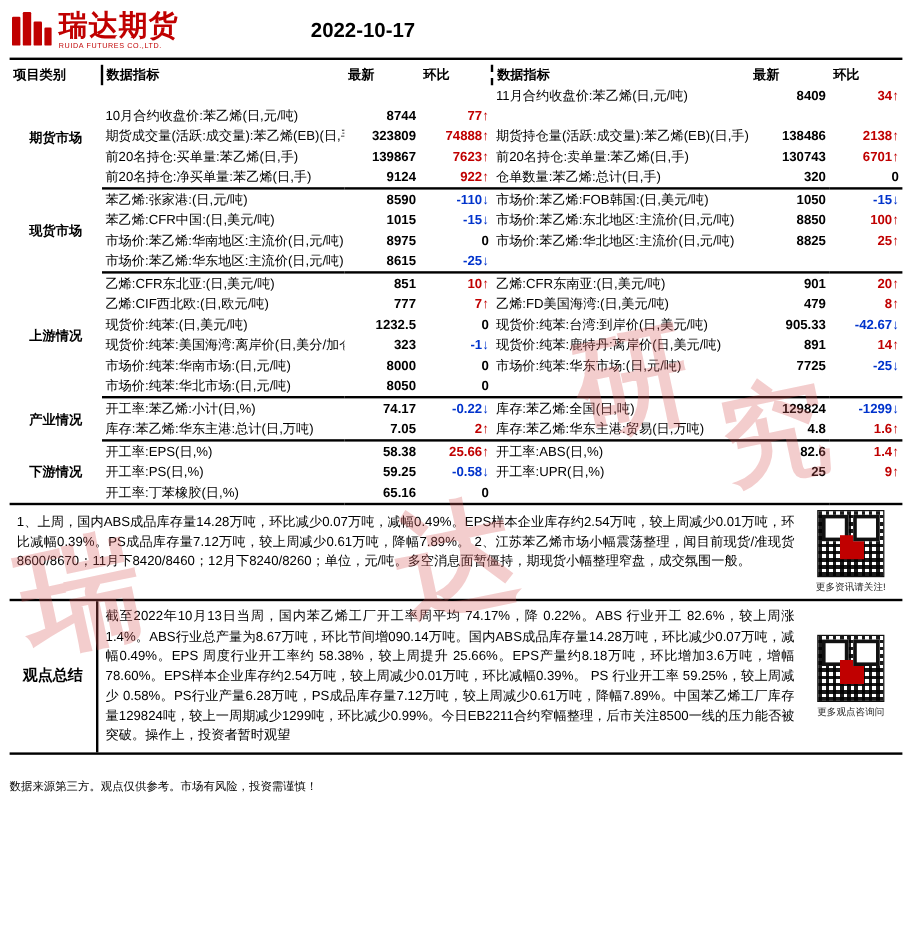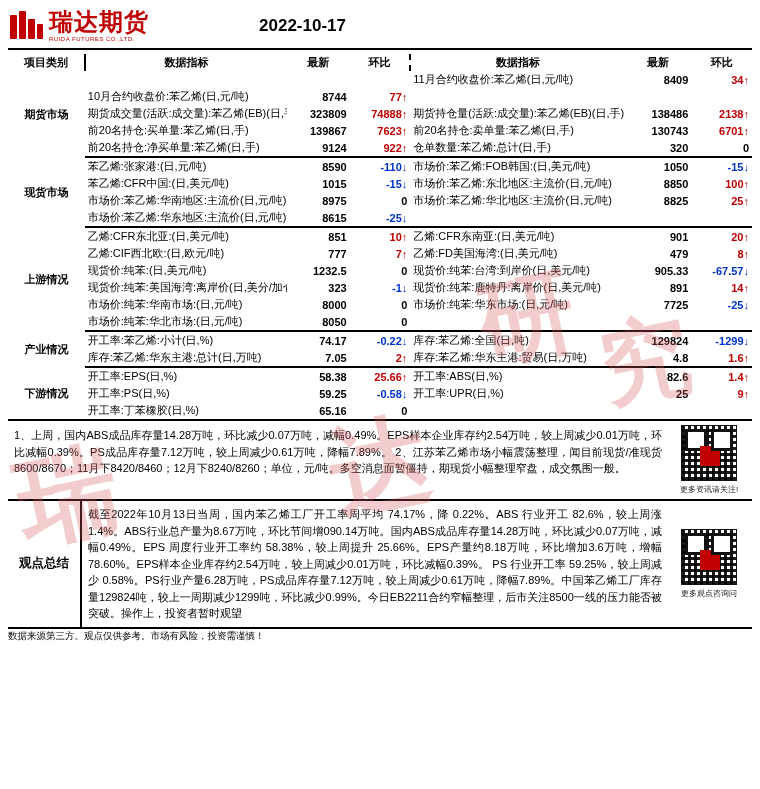--- a/index.html
+++ b/index.html
@@ -16,21 +16,21 @@
   }
   .page { position: relative; width: 760px; height: 789px; padding: 0; }
 
   
   .header {
     display: flex;
     align-items: center;
     padding: 6px 10px 2px 10px;
     height: 48px;
   }
-  .logo-wrap { display: flex; align-items: center; width: 190px; }
+  .logo-wrap { display: flex; width: 190px; }
   .logo-mark {
     width: 34px; height: 30px; position: relative; margin-right: 5px;
   }
   .logo-mark .bar {
     position: absolute; background: #c00000; border-radius: 1px;
   }
   .logo-text-cn {
     font-size: 24px; font-weight: bold; color: #c00000;
     letter-spacing: 1px; line-height: 1;
     font-family: "Liberation Sans", sans-serif;
@@ -62,21 +62,21 @@
     table-layout: fixed;
   }
   table.main td, table.main th {
     border: none;
     padding: 1px 3px;
     font-size: 11px;
     vertical-align: middle;
     height: 17px;
   }
   .thead td {
-    font-weight: bold; text-align: center; font-size: 12px;
+    font-weight: bold; font-size: 12px;
     border-top: 2px solid #000; border-bottom: 2px solid #000;
     height: 22px;
   }
   td.cat {
     font-weight: bold; text-align: center; font-size: 12.5px;
     border-right: 2px solid #000;
   }
   td.label { text-align: left; padding-left: 4px; white-space: nowrap; overflow: hidden; }
   td.val { text-align: right; font-weight: bold; padding-right: 6px; white-space: nowrap; }
   td.chg { text-align: right; font-weight: bold; padding-right: 4px; white-space: nowrap; }
@@ -131,21 +131,21 @@
   .qr-center {
     position: absolute; left: 18px; top: 20px;
     width: 20px; height: 20px; background: #c00000;
   }
   .qr-cap { font-size: 8px; margin-top: 3px; color: #222; }
 
   .news-block .body { padding-top: 6px; }
 
   
   .footer {
-    width: 744px; margin: 0 auto; padding-top: 1px;
+    width: 744px; margin: 0 auto; padding-top: 20px;
     font-size: 9.5px; color: #000;
   }
 
   
   .watermark {
     position: absolute;
     left: 0; top: 0; width: 760px; height: 789px;
     pointer-events: none;
     overflow: hidden;
     z-index: 5;
@@ -303,21 +303,21 @@
           <td class="label mid">乙烯:FD美国海湾:(日,美元/吨)</td>
           <td class="val">479</td>
           <td class="chg up">8↑</td>
         </tr>
         <tr>
           <td class="label">现货价:纯苯:(日,美元/吨)</td>
           <td class="val">1232.5</td>
           <td class="chg flat">0</td>
           <td class="label mid">现货价:纯苯:台湾:到岸价(日,美元/吨)</td>
           <td class="val">905.33</td>
-          <td class="chg down">-67.57↓</td>
+          <td class="chg down">-42.67↓</td>
         </tr>
         <tr>
           <td class="label">现货价:纯苯:美国海湾:离岸价(日,美分/加仑)</td>
           <td class="val">323</td>
           <td class="chg down">-1↓</td>
           <td class="label mid">现货价:纯苯:鹿特丹:离岸价(日,美元/吨)</td>
           <td class="val">891</td>
           <td class="chg up">14↑</td>
         </tr>
         <tr>

